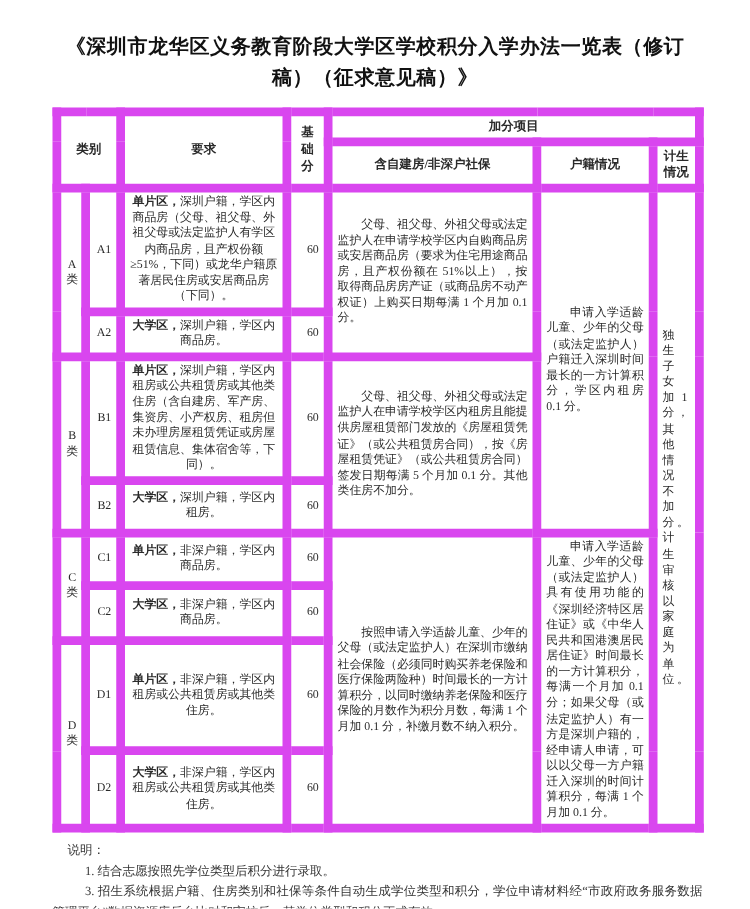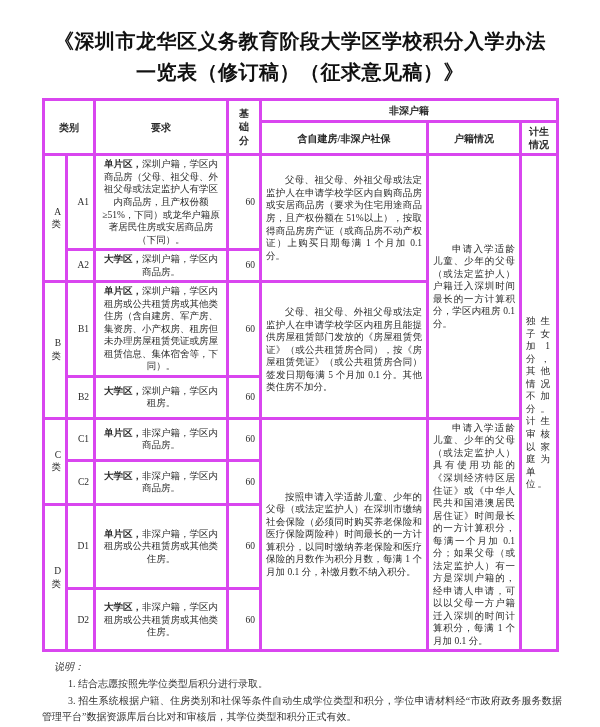--- a/index.html
+++ b/index.html
@@ -9,36 +9,36 @@
     color:#222;
     -webkit-font-smoothing:antialiased;
   }
   .page{position:relative;width:600px;height:727px;overflow:hidden;background:#fff;}
   .doc-title{
     margin:26px auto 10px auto;
     max-width:505px;
     text-align:center;
     font-family:"Liberation Sans","DejaVu Sans",sans-serif;
     font-weight:700;
-    font-size:20px;
+    font-size:16px;
     line-height:1.55;
     color:#111;
     letter-spacing:0.5px;
   }
   table.score-table{
     margin-left:42px;
     border-collapse:collapse;
     table-layout:fixed;
     width:514px;
     font-size:9.5px;
     line-height:1.32;
     color:#2a2a2a;
   }
   table.score-table th, table.score-table td{
-    border:3px solid #d946ef;
+    border:7px solid #d946ef;
     padding:2px 4px;
     vertical-align:middle;
     overflow:hidden;
   }
   table.score-table th{
     font-weight:700;
     text-align:center;
     font-size:10px;
   }
   td.cat, td.code, td.base{ text-align:right; }
@@ -54,21 +54,21 @@
     padding:2px 3px;
     letter-spacing:2px;
   }
   th.vert div{ width:1.1em; margin:0 auto; line-height:1.35; }
   .notes{
     margin:7px 38px 0 42px;
     font-size:10px;
     line-height:1.66;
     color:#333;
   }
-  .notes .notes-label{ text-indent:1.2em; margin:0;font-style:italic; }
+  .notes .notes-label{ text-indent:1.2em; margin:0; }
   .notes p{ margin:0; text-indent:2.6em; text-align:justify; }
 </style>
 </head>
 <body>
 
 <div class="page">
 
   <div class="doc-title">《深圳市龙华区义务教育阶段大学区学校积分入学办法一览表（修订稿）（征求意见稿）》</div>
 
   <table class="score-table">
@@ -81,21 +81,21 @@
         <col style="width:93px">
         <col style="width:37px">
     </colgroup>
     <thead>
       <tr style="height:22px">
         <th colspan="2" rowspan="2">类别</th>
         <th rowspan="2">要求</th>
         <th rowspan="2" class="vert">
             <div>基础分</div>
           </th>
-        <th colspan="3">非深户籍</th>
+        <th colspan="3">加分项目</th>
       </tr>
       <tr style="height:28px">
         <th>含自建房/非深户社保</th>
         <th>户籍情况</th>
         <th>计生情况</th>
       </tr>
     </thead>
     <tbody>
       <tr style="height:90px">
         <td class="cat" rowspan="2">A类</td>

